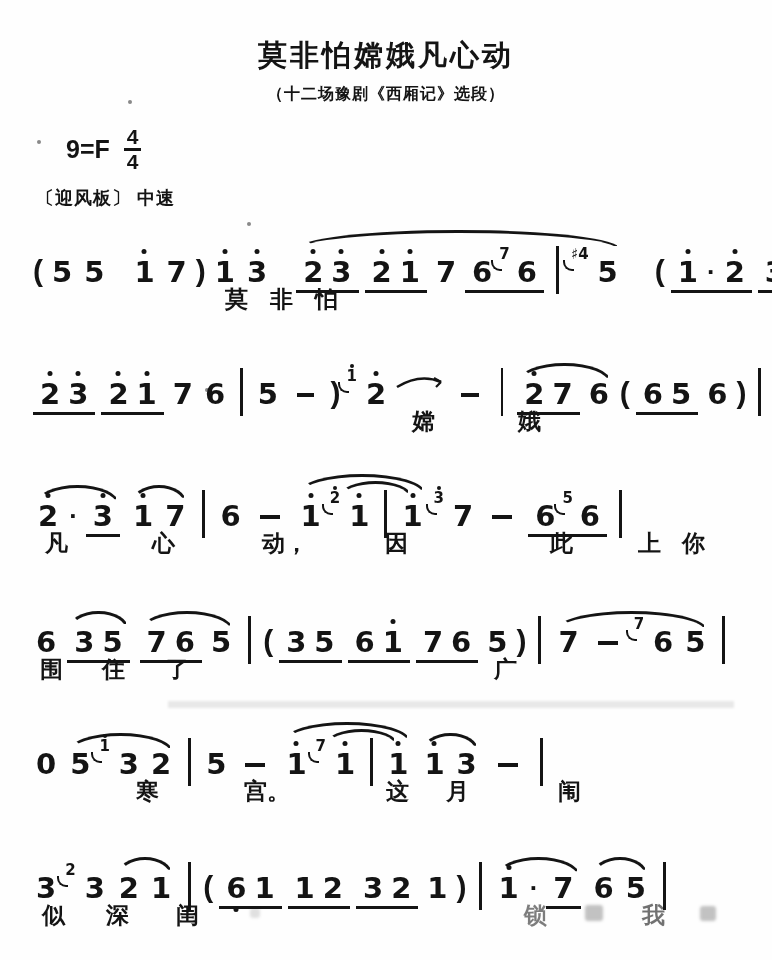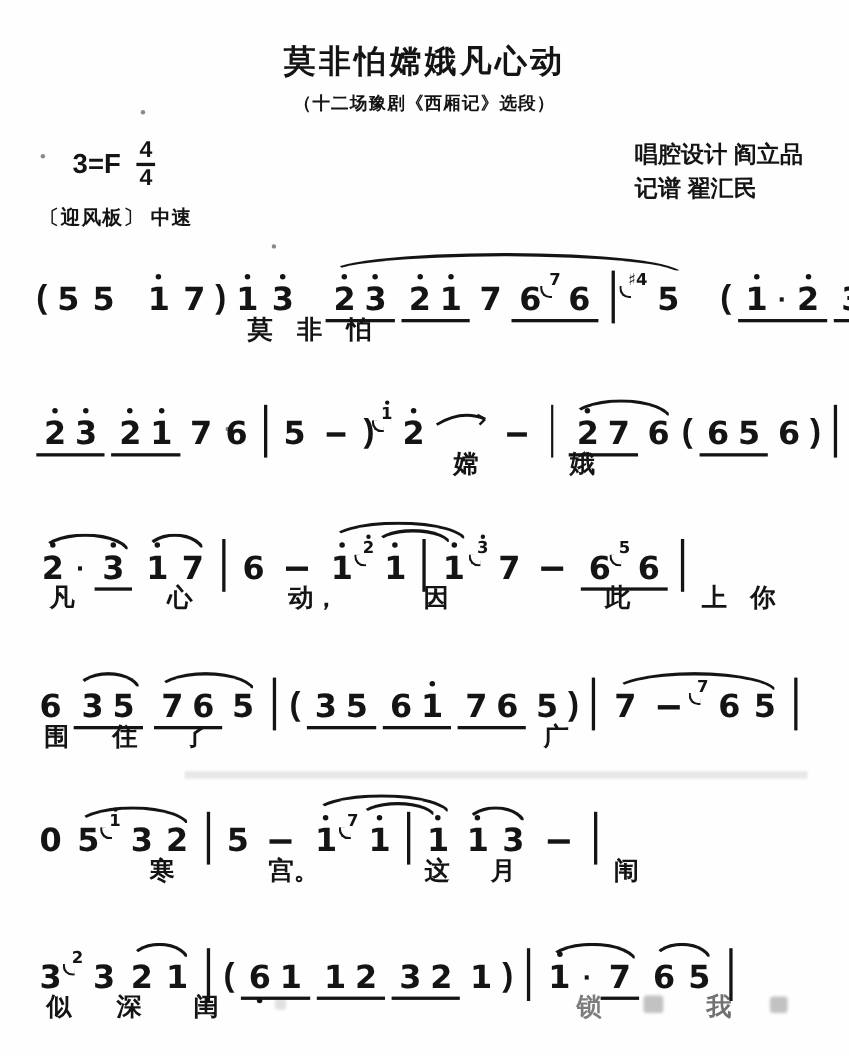--- a/index.html
+++ b/index.html
@@ -57,31 +57,27 @@
   .speck{position:absolute;width:4px;height:4px;border-radius:50%;background:rgba(20,20,20,.5);}
 </style>
 </head>
 <body>
 
 <div id="page">
   <div class="title">莫非怕嫦娥凡心动</div>
   <div class="subtitle">（十二场豫剧《西厢记》选段）</div>
 
   <div class="keyblock">
-    <span>3=F</span>
+    <span>9=F</span>
     <span class="frac">
       <span class="fn">4</span>
       <span>4</span>
     </span>
   </div>
 
-  <div class="credits">
-    <div>唱腔设计 阎立品</div>
-    <div>记谱 翟汇民</div>
-  </div>
 
   <div class="tempo">〔迎风板〕 中速</div>
 
   <div id="score">
       <div class="line l1">
         <div class="noterow">
           <span class="paren">(</span>
           <span class="note">5</span>
           <span class="note">5</span>
           <span class="bar"></span>

